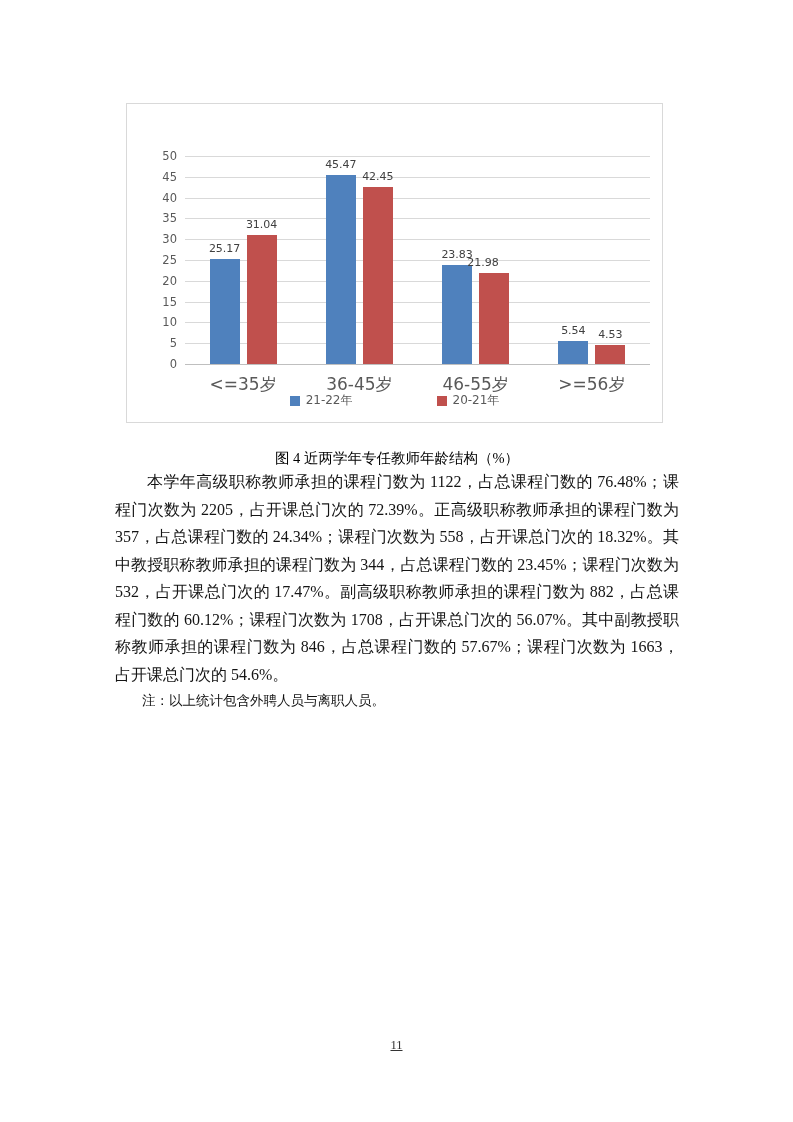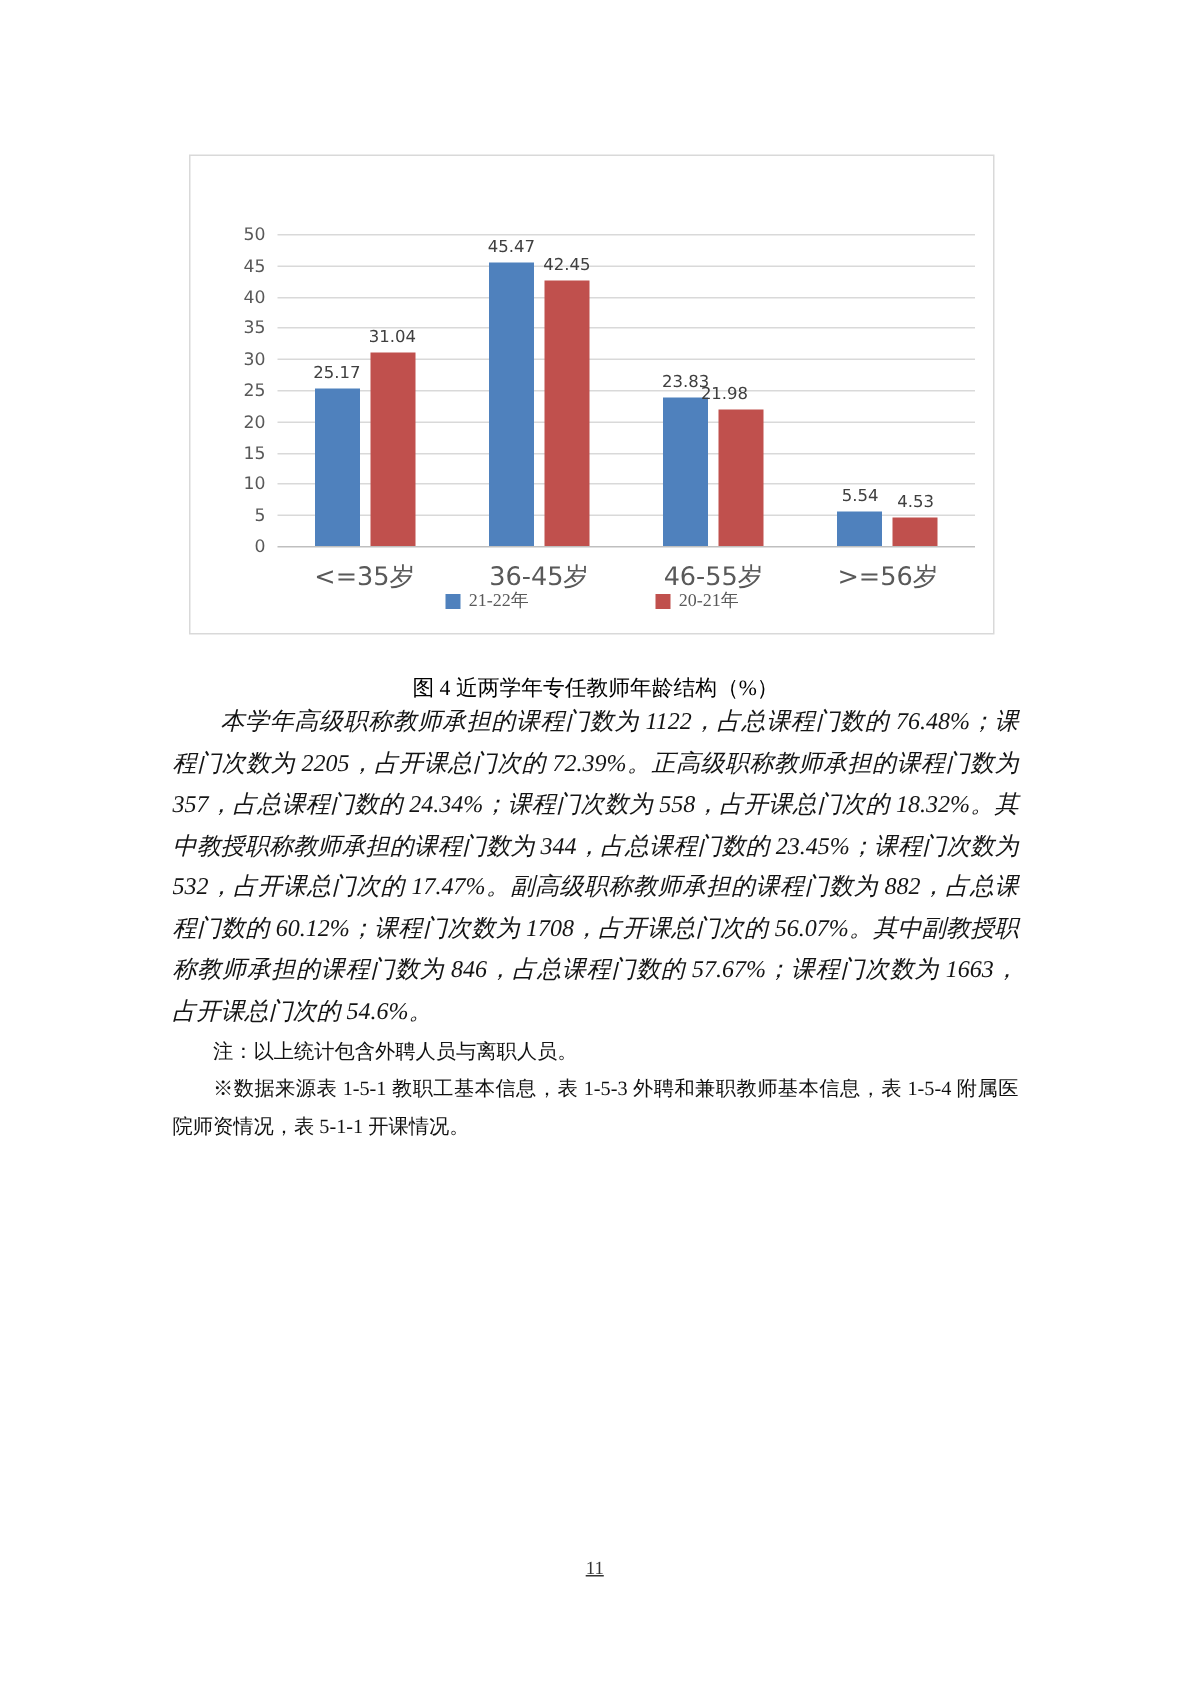--- a/index.html
+++ b/index.html
@@ -40,21 +40,21 @@
     position: absolute; width: 64px; text-align: center;
     font-size: 11px; color: #404040;
   }
   .cat-label {
     position: absolute; text-align: center;
     font-size: 17px; color: #595959;
   }
   .legend {
     position: absolute; left: 0; right: 0; top: 288px;
     display: flex; justify-content: center; align-items: center; gap: 84px;
-    font-size: 12px; color: #595959; font-family: Liberation Serif, serif;
+    font-size: 12px; color: #595959;
   }
   .legend-item { display: flex; align-items: center; }
   .legend-swatch { width: 10px; height: 10px; display: inline-block; margin-right: 6px; }
 
   
   .caption {
     margin-top: 26px;
     text-align: center;
     font-size: 14.5px;
     color: #000000;
@@ -76,21 +76,21 @@
     color: #111111;
   }
   .section-heading {
     font-family: "Liberation Sans", "DejaVu Sans", sans-serif;
     font-weight: bold;
     font-size: 18.5px;
     letter-spacing: 1px;
     color: #000000;
     margin: 33px 0 31px 0;
   }
-  .para-main { margin-top: 0; font-style: italic; }
+  .para-main { margin-top: 0; }
   .page-number {
     position: absolute;
     left: 0; right: 0;
     top: 1038px;
     text-align: center;
     font-size: 12.5px;
     color: #333333;
     text-decoration: underline;
   }
 </style>
@@ -157,17 +157,16 @@
 
     <div class="caption">图 4 近两学年专任教师年龄结构（%）</div>
 
 
 
 
     <p class="para para-main">本学年高级职称教师承担的课程门数为 1122，占总课程门数的 76.48%；课程门次数为 2205，占开课总门次的 72.39%。正高级职称教师承担的课程门数为 357，占总课程门数的 24.34%；课程门次数为 558，占开课总门次的 18.32%。其中教授职称教师承担的课程门数为 344，占总课程门数的 23.45%；课程门次数为 532，占开课总门次的 17.47%。副高级职称教师承担的课程门数为 882，占总课程门数的 60.12%；课程门次数为 1708，占开课总门次的 56.07%。其中副教授职称教师承担的课程门数为 846，占总课程门数的 57.67%；课程门次数为 1663，占开课总门次的 54.6%。</p>
 
     <p class="note">注：以上统计包含外聘人员与离职人员。</p>
 
-    <p class="note">※数据来源表 1-5-1 教职工基本信息，表 1-5-3 外聘和兼职教师基本信息，表 1-5-4 附属医院师资情况，表 5-1-1 开课情况。</p>
   </div>
 
   <div class="page-number">11</div>
 </div>
 
 </body></html>

